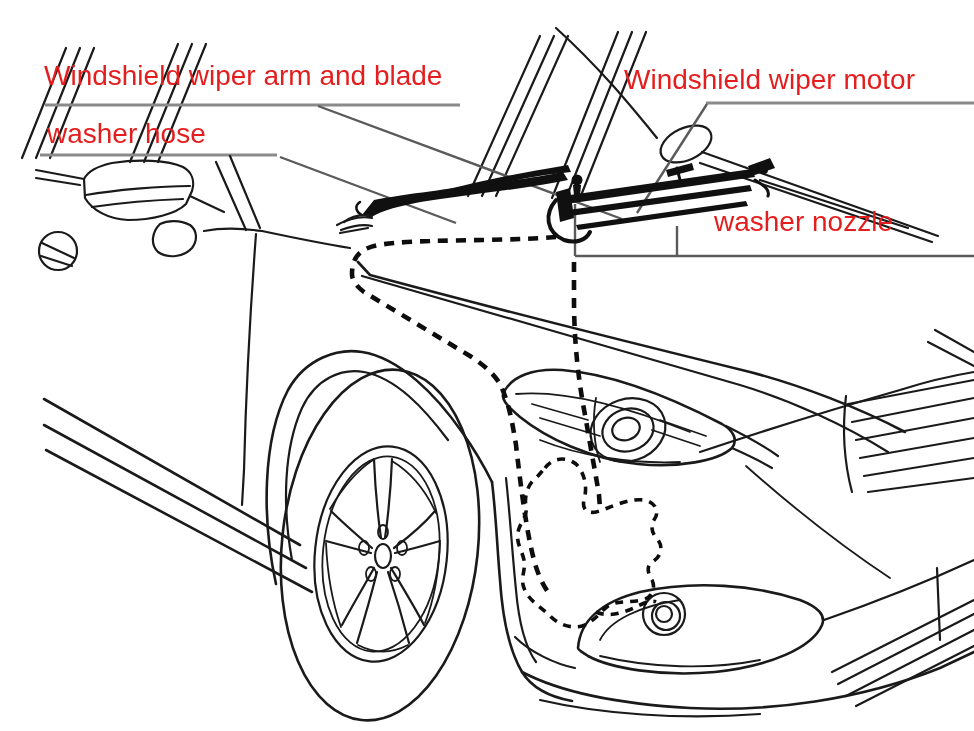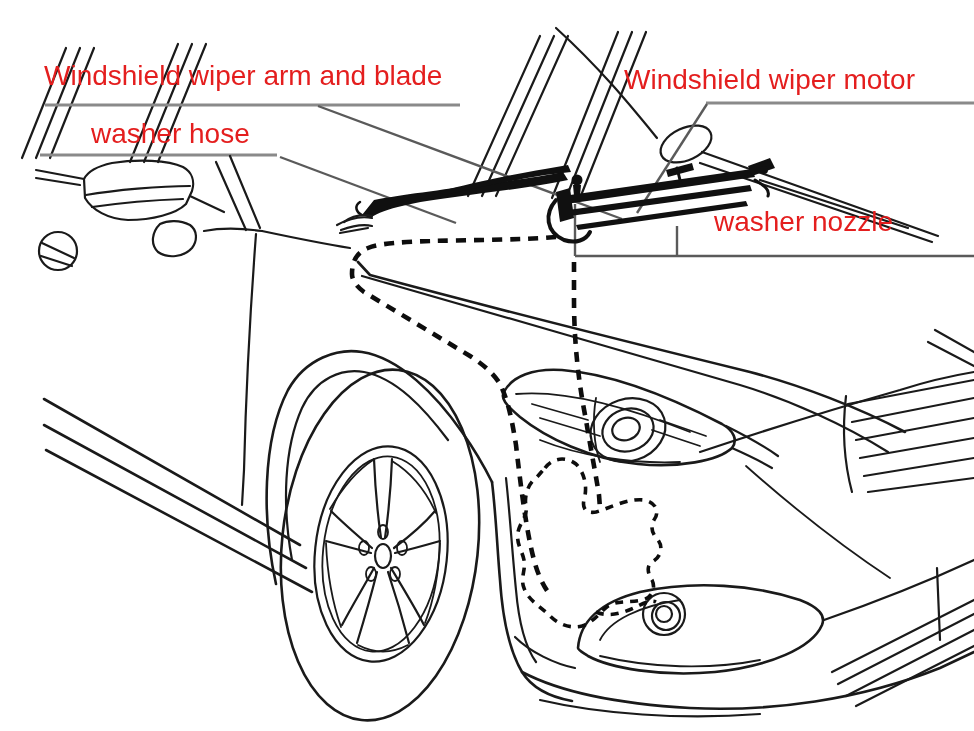--- a/index.html
+++ b/index.html
@@ -200,19 +200,19 @@
 
   <g>
     <path class="hose2" d="M545,468 C552,458 566,456 576,464 C584,472 588,486 584,500 C582,508 586,514 596,512 C610,508 628,498 644,500 C656,502 660,512 654,520 C650,526 652,534 658,540 C664,548 660,558 652,562 C646,566 648,574 652,580 C656,588 652,598 642,600 C630,603 618,600 608,606 C600,612 594,622 582,626 C570,629 558,624 550,616 C540,606 528,600 524,588 C520,578 526,570 524,560 C522,550 516,544 518,532 C520,522 528,516 526,506 C524,496 528,484 536,478 C540,474 542,471 545,468 Z"></path>
     <path class="hose2" d="M596,612 C610,618 626,612 638,606 C646,602 652,600 656,602"></path>
   </g>
 
 </svg>
 
 <div class="diagram-label" style="left: 44px; top: 62px; color: rgb(228, 30, 30);">Windshield wiper arm and blade</div>
 
-<div class="diagram-label" style="left: 47px; top: 120px; color: rgb(228, 30, 30); margin-left: 44px;">washer hose</div>
+<div class="diagram-label" style="left: 47px; top: 120px; color: rgb(228, 30, 30);">washer hose</div>
 
 <div class="diagram-label" style="left: 624px; top: 66px; color: rgb(228, 30, 30);">Windshield wiper motor</div>
 
 <div class="diagram-label" style="left: 714px; top: 208px; color: rgb(228, 30, 30);">washer nozzle</div>
 
 </div>
 
 </body></html>

